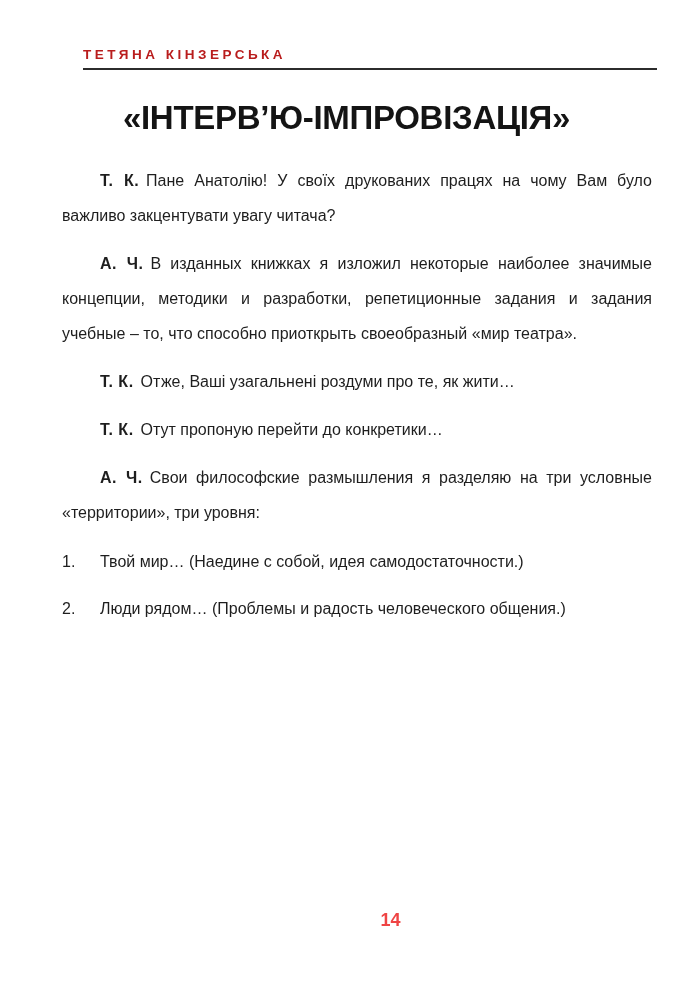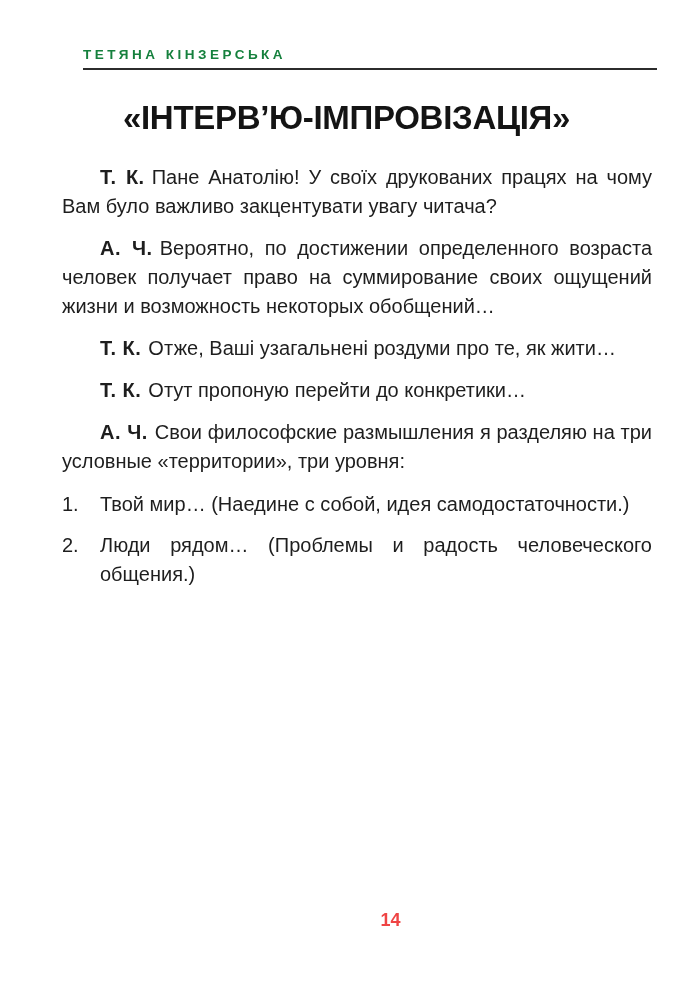--- a/index.html
+++ b/index.html
@@ -20,21 +20,21 @@
     position: absolute;
     top: 47px;
     left: 83px;
     right: 36px;
   }
   .running-header-text {
     display: block;
     font-size: 13.5px;
     font-weight: 700;
     letter-spacing: 3.5px;
-    color: #15803d;
+    color: #b91c1c;
     padding-bottom: 6px;
     white-space: nowrap;
   }
   .header-rule {
     height: 0;
     border-bottom: 2px solid #2c2c2c;
   }
   .chapter-title {
     position: absolute;
     top: 99px;
@@ -44,22 +44,22 @@
     font-size: 33px;
     font-weight: 700;
     letter-spacing: -0.3px;
     color: #141414;
   }
   .body-text {
     position: absolute;
     top: 163px;
     left: 62px;
     right: 41px;
-    font-size: 20px;
-    line-height: 29px;
+    font-size: 16px;
+    line-height: 35px;
     text-align: justify;
   }
   .para {
     margin: 0 0 13px 0;
     text-indent: 38px;
   }
   .speaker {
     font-weight: 700;
     margin-right: 7px;
     letter-spacing: 0.5px;
@@ -100,23 +100,23 @@
     <span class="running-header-text">ТЕТЯНА КІНЗЕРСЬКА</span>
     <div class="header-rule"></div>
   </div>
 
   <div class="chapter-title">«ІНТЕРВ’Ю-ІМПРОВІЗАЦІЯ»</div>
 
   <div class="body-text">
 
     <p class="para"><span class="speaker">Т. К.</span><span>Пане Анатолію! У своїх друкованих працях на чому Вам було важливо закцентувати увагу читача?</span></p>
 
+    <p class="para"><span class="speaker">А. Ч.</span><span>В изданных книжках я изложил некоторые наиболее значимые концепции, методики и разработки, репетиционные задания и задания учебные – то, что способно приоткрыть своеобразный «мир театра».</span></p>
 
 
-    <p class="para"><span class="speaker">А. Ч.</span><span>Вероятно, по достижении определенного возраста человек получает право на суммирование своих ощущений жизни и возможность некоторых обобщений…</span></p>
 
     <p class="para"><span class="speaker">Т. К.</span><span>Отже, Ваші узагальнені роздуми про те, як жити…</span></p>
 
 
     <p class="para"><span class="speaker">Т. К.</span><span>Отут пропоную перейти до конкретики…</span></p>
 
     <p class="para"><span class="speaker">А. Ч.</span><span>Свои философские размышления я разделяю на три условные «территории», три уровня:</span></p>
 
     <div class="numbered-list">
       <div class="list-item">

